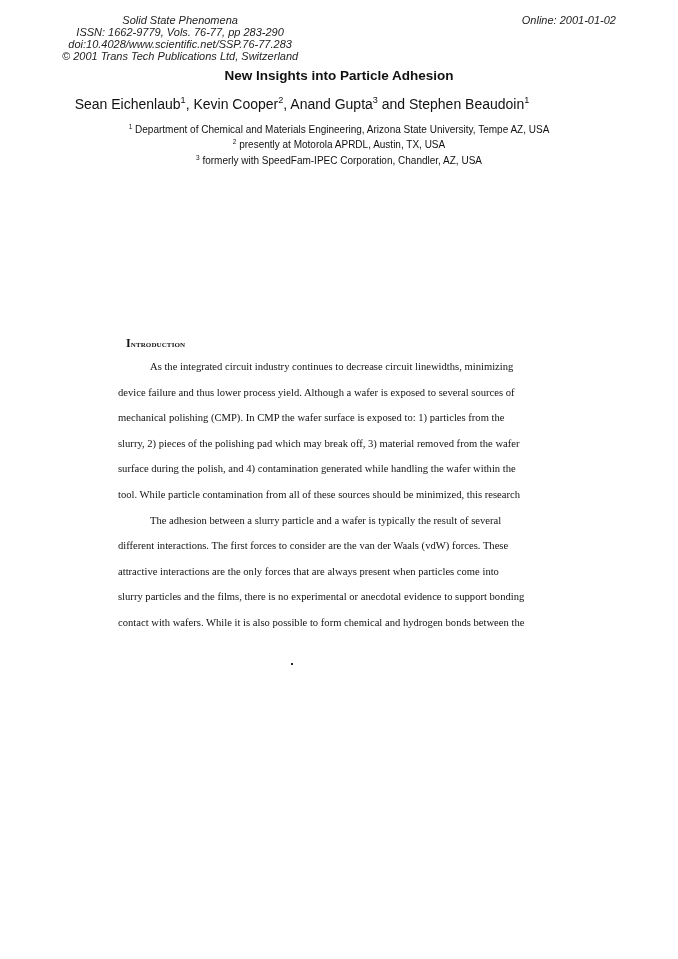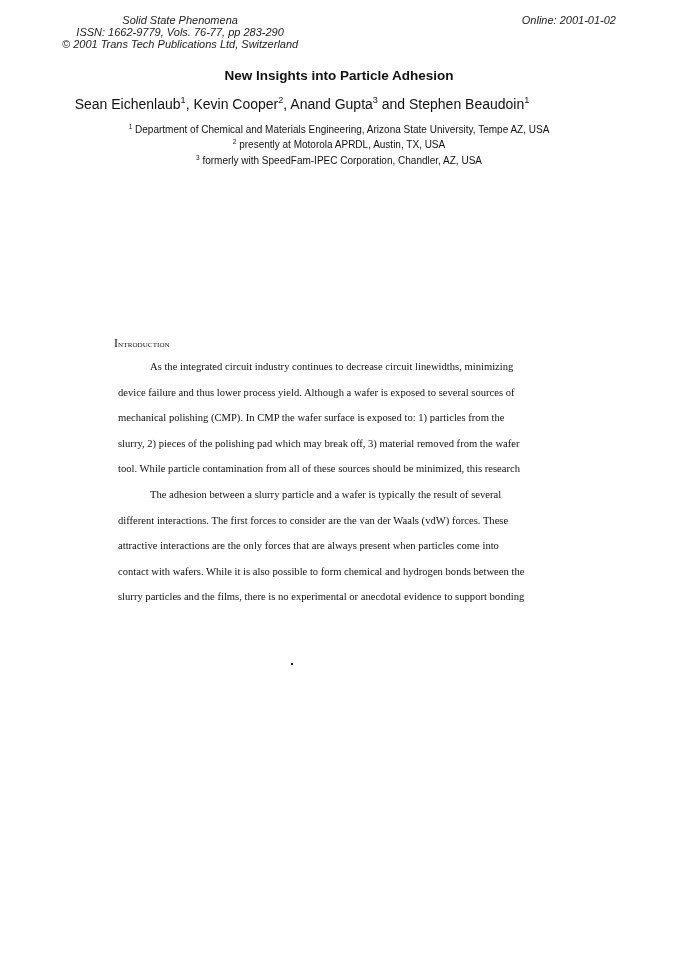--- a/index.html
+++ b/index.html
@@ -7,33 +7,34 @@
   .hdr { position: absolute; font-family: Liberation Sans, sans-serif; font-style: italic; font-size: 11px; line-height: 12px; color: #222; text-align: center; }
   .hdr-left { left: 62px; top: 14px; }
   .hdr-right { right: 62px; top: 14px; }
   .title { position: absolute; left: 0; width: 678px; top: 68px; text-align: center; font-family: "Liberation Sans", sans-serif; font-weight: bold; font-size: 13.5px; }
   .authors { position: absolute; left: 0; width: 604px; top: 96px; text-align: center; font-family: "Liberation Sans", sans-serif; font-size: 14px; }
   .authors sup, .aff sup { font-size: 65%; vertical-align: super; line-height: 0; }
   .aff { position: absolute; left: 0; width: 678px; text-align: center; font-family: "Liberation Sans", sans-serif; font-size: 10px; }
   .aff1 { top: 124px; }
   .aff2 { top: 139px; }
   .aff3 { top: 155px; }
-  .section { position: absolute; left: 114px; top: 336px; font-family: "Liberation Serif", serif; font-size: 10px; font-variant: small-caps; letter-spacing: 0.1px; }
+  .section { position: absolute; left: 126px; top: 336px; font-family: "Liberation Serif", serif; font-size: 10px; font-variant: small-caps; letter-spacing: 0.1px; font-weight: bold; }
   .section .cap { font-size: 12px; }
   .body { position: absolute; left: 118px; top: 358px; width: 430px; font-family: "Liberation Serif", serif; font-size: 10.6px; color: #111; }
   .line { height: 25.6px; line-height: 18px; white-space: nowrap; }
   .indent { padding-left: 32px; }
   .speck { position: absolute; left: 291px; top: 663px; width: 2px; height: 2px; background: #222; }
 </style>
 </head>
 <body>
 
 <div class="hdr hdr-left">
   <div>Solid State Phenomena</div>
   <div>ISSN: 1662-9779, Vols. 76-77, pp 283-290</div>
+  <div>doi:10.4028/www.scientific.net/SSP.76-77.283</div>
   <div>© 2001 Trans Tech Publications Ltd, Switzerland</div>
 </div>
 <div class="hdr hdr-right">Online: 2001-01-02</div>
 
 <div class="title">New Insights into Particle Adhesion</div>
 
 <div class="authors">
   <span>Sean Eichenlaub</span><sup>1</sup><span>, </span>
   <span>Kevin Cooper</span><sup>2</sup><span>, </span>
   <span>Anand Gupta</span><sup>3</sup><span> and </span>
@@ -44,21 +45,22 @@
 <div class="aff aff2"><sup>2</sup><span> presently at Motorola APRDL, Austin, TX, USA</span></div>
 <div class="aff aff3"><sup>3</sup><span> formerly with SpeedFam-IPEC  Corporation, Chandler, AZ, USA</span></div>
 
 <div class="section"><span class="cap">I</span><span>ntroduction</span></div>
 
 <div class="body">
   <div class="line indent">As the integrated circuit industry continues to decrease circuit linewidths, minimizing</div>
   <div class="line">device failure and thus lower process yield.  Although a wafer is exposed to several sources of</div>
   <div class="line">mechanical polishing (CMP).  In CMP the wafer surface is exposed to: 1) particles from the</div>
   <div class="line">slurry, 2) pieces of the polishing pad which may break off, 3) material removed from the wafer</div>
+  <div class="line">surface during the polish, and 4) contamination generated while handling the wafer within the</div>
   <div class="line">tool.  While particle contamination from all of these sources should be minimized, this research</div>
   <div class="line indent">The adhesion between a slurry particle and a wafer is typically the result of several</div>
   <div class="line">different interactions.  The first forces to consider are the van der Waals (vdW) forces.  These</div>
   <div class="line">attractive interactions are the only forces that are always present when particles come into</div>
+  <div class="line">slurry particles and the films, there is no experimental or anecdotal evidence to support bonding</div>
   <div class="line">contact with wafers.  While it is also possible to form chemical and hydrogen bonds between the</div>
-  <div class="line">slurry particles and the films, there is no experimental or anecdotal evidence to support bonding</div>
 </div>
 
 <div class="speck"></div>
 
 </body></html>

